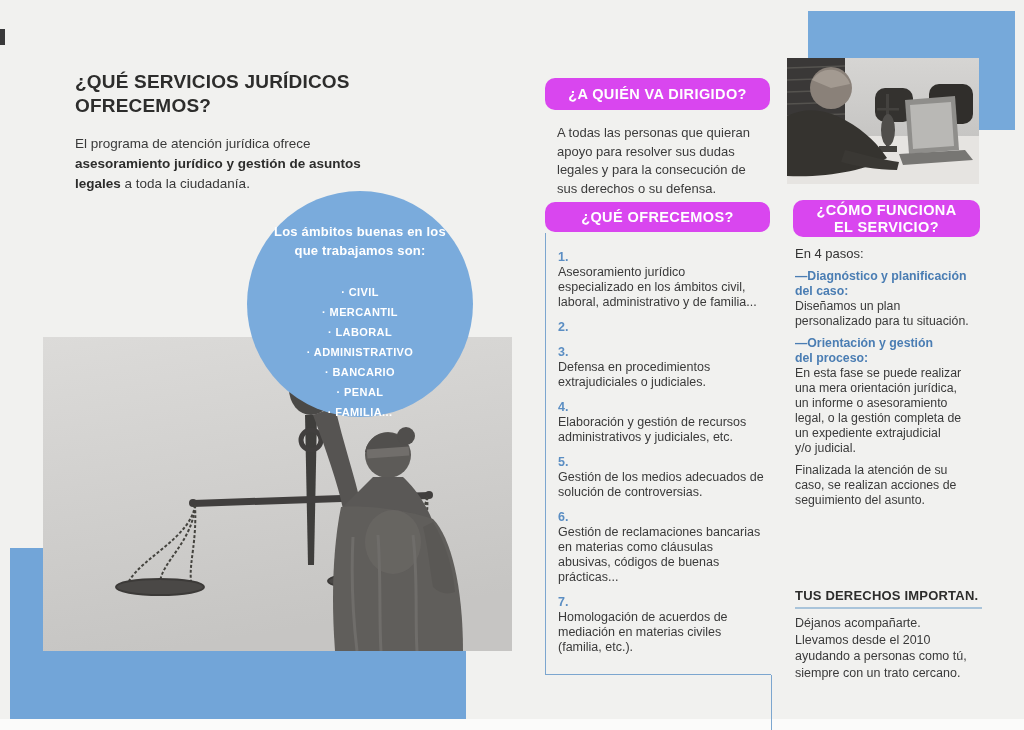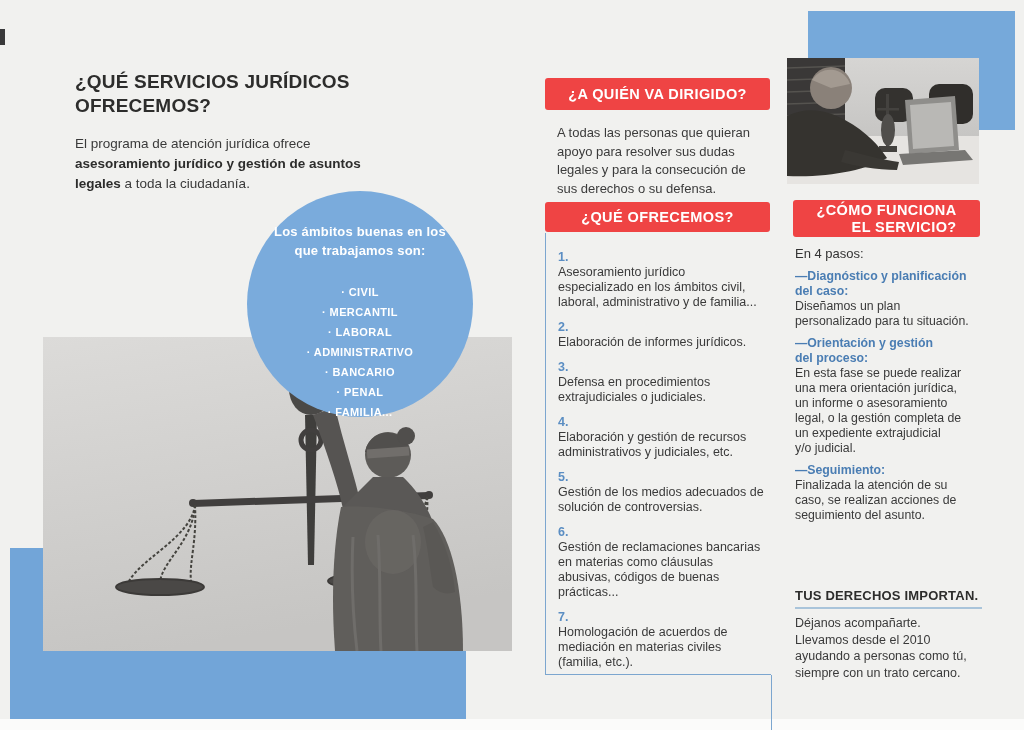--- a/index.html
+++ b/index.html
@@ -35,23 +35,23 @@
   
   .main-title{
     left:75px;top:70px;width:420px;
     font-size:19px;line-height:24px;font-weight:800;color:#2d2d2c;letter-spacing:.2px;
   }
   .intro{left:75px;top:120px;width:332px;font-size:13.5px;line-height:20px;color:#3a3a3a;}
   .intro strong{color:#2d2d2c;}
 
   
   .banner{
-    background:#ef4444;color:#ffffff;font-weight:800;letter-spacing:.4px;
-    display:flex;align-items:center;justify-content:center;text-align:right;
-    border-radius:3px;z-index:3;
+    background:#d946ef;color:#ffffff;font-weight:800;letter-spacing:.4px;
+    display:flex;align-items:center;justify-content:center;text-align:center;
+    border-radius:10px;z-index:3;
   }
   .banner-dirigido{left:545px;top:78px;width:225px;height:32px;font-size:14.5px;}
   .banner-ofrecemos{left:545px;top:202px;width:225px;height:30px;font-size:14.5px;}
   .banner-funciona{left:793px;top:200px;width:187px;height:37px;font-size:14.5px;line-height:17px;}
 
   .dirigido-body{left:557px;top:124px;width:215px;font-size:13px;line-height:18.5px;}
 
   
   .offer-box{
     left:545px;top:233px;width:226px;height:442px;
@@ -163,21 +163,20 @@
   <div class="abs banner banner-ofrecemos">¿QUÉ OFRECEMOS?</div>
   <div class="abs offer-box">
     <div class="offer-item">
       <div class="offer-num">1.</div>
       <div class="offer-text pre">Asesoramiento jurídico
 especializado en los ámbitos civil,
 laboral, administrativo y de familia...</div>
     </div>
     <div class="offer-item">
       <div class="offer-num">2.</div>
-      <div class="offer-text pre">Elaboración de informes jurídicos.</div>
     </div>
     <div class="offer-item">
       <div class="offer-num">3.</div>
       <div class="offer-text pre">Defensa en procedimientos
 extrajudiciales o judiciales.</div>
     </div>
     <div class="offer-item">
       <div class="offer-num">4.</div>
       <div class="offer-text pre">Elaboración y gestión de recursos
 administrativos y judiciales, etc.</div>
@@ -257,21 +256,20 @@
       <div class="step-head pre">—Orientación y gestión
 del proceso:</div>
       <div class="step-body pre">En esta fase se puede realizar
 una mera orientación jurídica,
 un informe o asesoramiento
 legal, o la gestión completa de
 un expediente extrajudicial
 y/o judicial.</div>
     </div>
     <div class="step">
-      <div class="step-head pre">—Seguimiento:</div>
       <div class="step-body pre">Finalizada la atención de su
 caso, se realizan acciones de
 seguimiento del asunto.</div>
     </div>
   </div>
 
   <div class="abs derechos">
     <span class="derechos-title">TUS DERECHOS IMPORTAN.</span>
     <div class="derechos-body pre">Déjanos acompañarte.
 Llevamos desde el 2010

